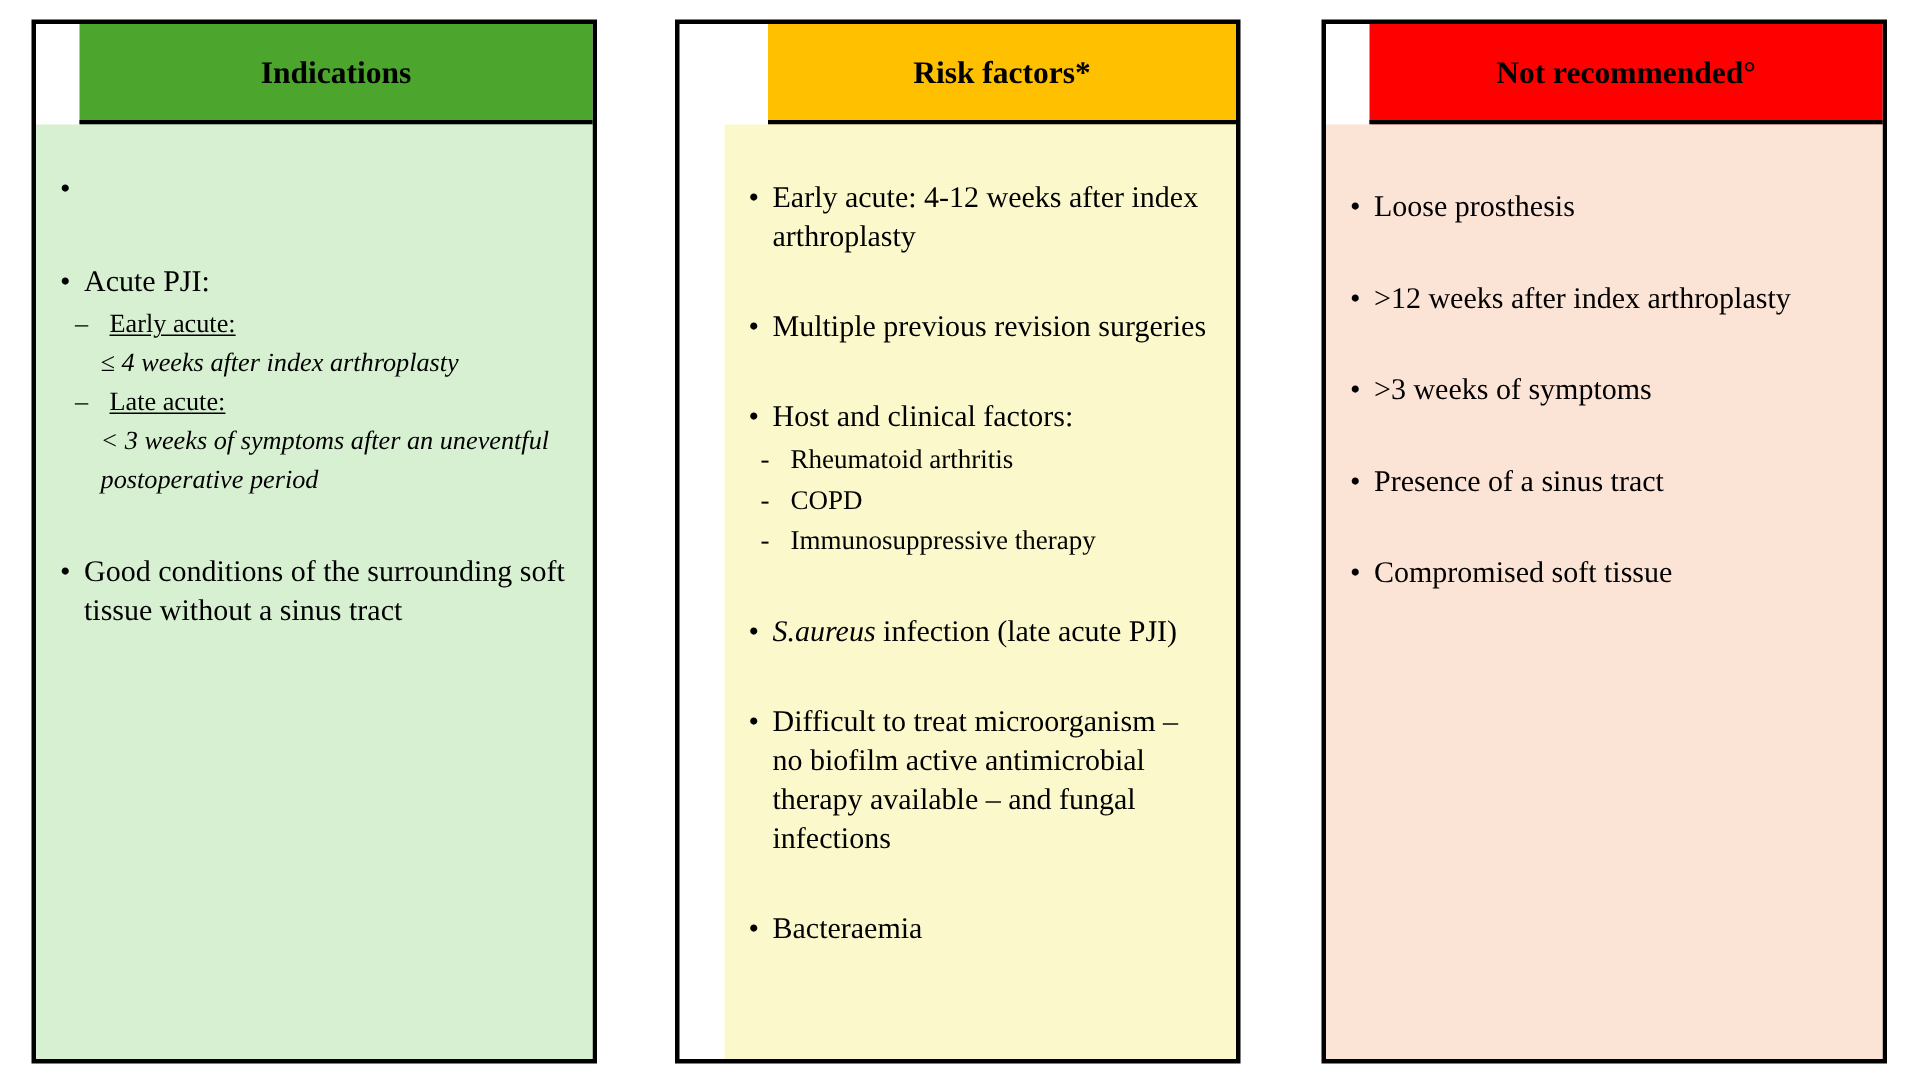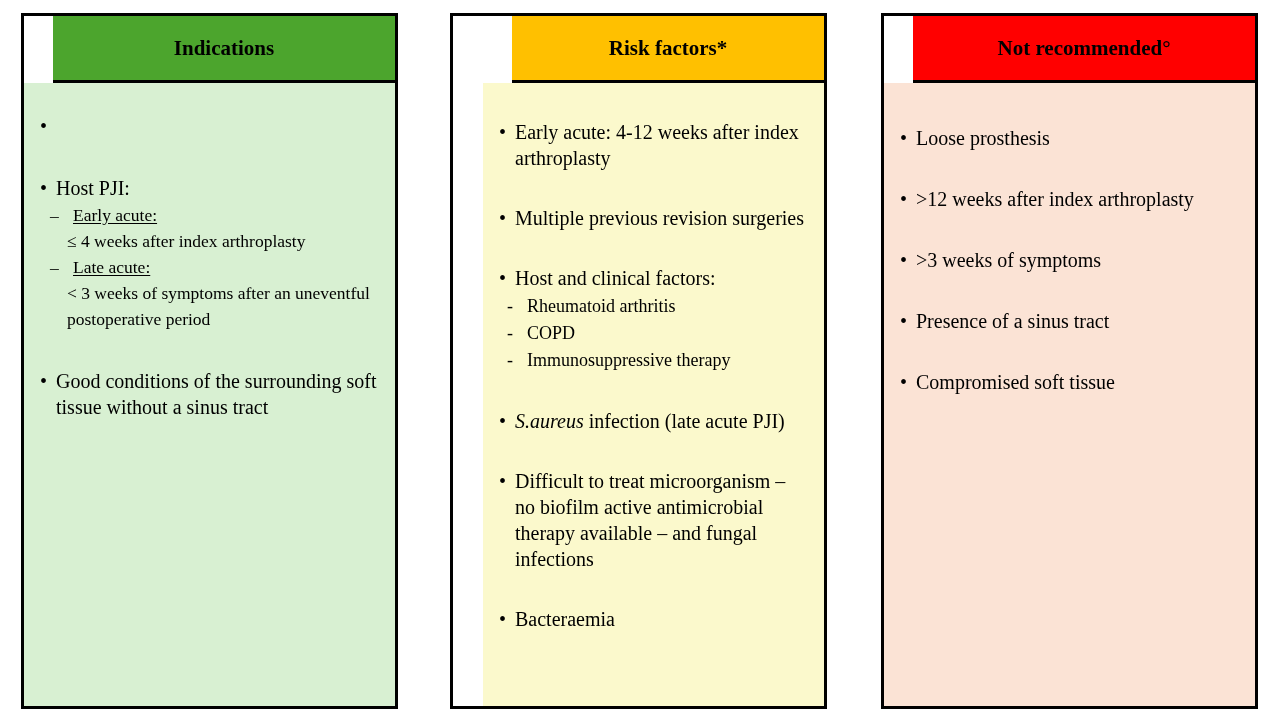--- a/index.html
+++ b/index.html
@@ -38,21 +38,21 @@
   .card-3 .item { margin-bottom:35px; }
 
   .row { display:flex; }
   .marker { flex:0 0 16px; }
 
   
   .sub-block { margin-left:10px; font-size:17.5px; line-height:26px; margin-top:1px; }
   .sub-head { display:flex; }
   .sub-dash { flex:0 0 23px; }
   .u { text-decoration:underline; text-underline-offset:2px; }
-  .sub-detail { padding-left:17px; }
+  .sub-detail { padding-left:17px;font-style:italic; }
 
   
   .host-subs { margin-left:5px; font-size:18px; line-height:27px; margin-top:2px; }
   .host-subs .row { display:flex; }
   .sub-hyphen { flex:0 0 23px; padding-left:3px; }
 
   .it { font-style:italic; }
 
   
   .hang2 { display:block; padding-left:25px; text-indent:-25px; }
@@ -70,21 +70,21 @@
 
       <div class="item">
         <div class="row">
           <span class="marker">•</span>
         </div>
       </div>
 
       <div class="item">
         <div class="row">
           <span class="marker">•</span>
-          <span>Host PJI:</span>
+          <span>Acute PJI:</span>
         </div>
         <div class="sub-block">
           <div class="sub-head">
             <span class="sub-dash">–</span>
             <span class="u">Early acute:</span>
           </div>
           <div class="sub-detail">≤ 4 weeks after index arthroplasty</div>
           <div class="sub-head">
             <span class="sub-dash">–</span>
             <span class="u">Late acute:</span>

